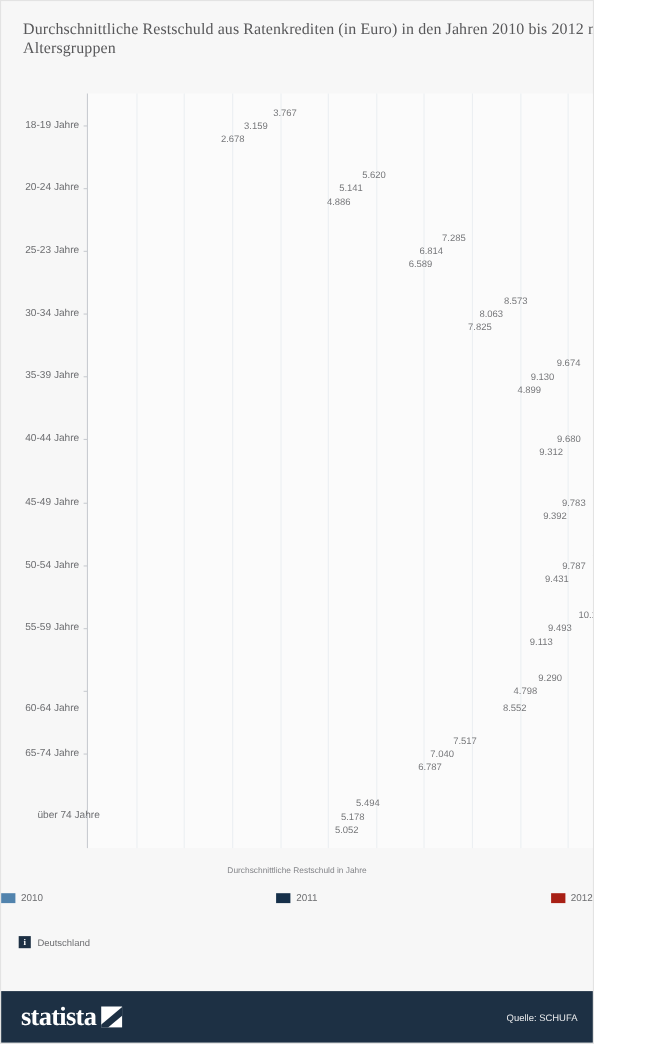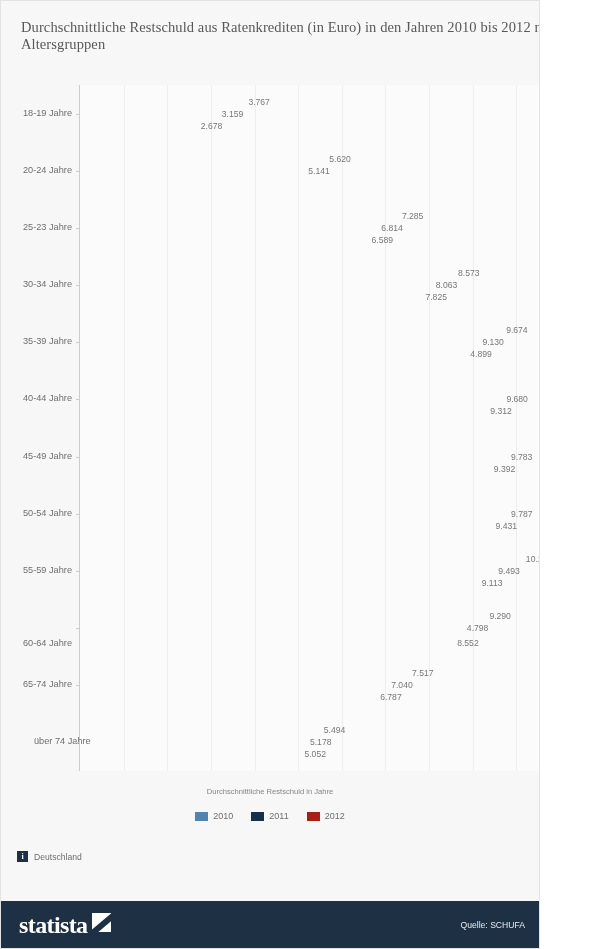--- a/index.html
+++ b/index.html
@@ -109,21 +109,21 @@
     font-size: 7.6px;
     color: #85868a;
   }
 
   #legend {
     position: absolute;
     left: 0;
     right: 0;
     top: 810px;
     display: flex;
-    justify-content: center;
+    justify-content: space-between;
     gap: 18px;
   }
 
   .legend-item { display: flex; align-items: center; gap: 5px; }
 
   .swatch { width: 13px; height: 9px; display: block; }
   .swatch.y2010 { background: #5183ad; }
   .swatch.y2011 { background: #16304a; }
   .swatch.y2012 { background: #a82015; }
 
@@ -160,21 +160,21 @@
     bottom: 0;
     width: 100%;
     height: 47px;
     background: #1d3044;
     display: flex;
     align-items: center;
     justify-content: space-between;
     padding: 0 14px 0 18px;
   }
 
-  #logo { display: flex; align-items: flex-start; gap: 4px; }
+  #logo { display: flex; align-items: center; gap: 4px; }
 
   #logo-text {
     color: #ffffff;
     font-family: "Liberation Serif", serif;
     font-weight: bold;
     font-size: 24px;
     letter-spacing: -0.6px;
     line-height: 24px;
   }
 
@@ -238,20 +238,24 @@
         <div class="cat-label" style="top: 11.5px;">20-24 Jahre</div>
         <div class="tick" style="top: 17.5px;"></div>
         <div class="barrow" style="top: 0px; width: 245.236px;">
           <div class="bar y2012"></div>
           <span class="val">5.620</span>
         </div>
         <div class="barrow" style="top: 12px; width: 224.335px;">
           <div class="bar y2011"></div>
           <span class="val">5.141</span>
         </div>
+        <div class="barrow" style="top: 24px; width: 213.207px;">
+          <div class="bar y2010"></div>
+          <span class="val">4.886</span>
+        </div>
       </div>
       <div class="group" style="top: 125.417px; height: 35px;">
         <div class="cat-label" style="top: 11.5px;">25-23 Jahre</div>
         <div class="tick" style="top: 17.5px;"></div>
         <div class="barrow" style="top: 0px; width: 317.891px;">
           <div class="bar y2012"></div>
           <span class="val">7.285</span>
         </div>
         <div class="barrow" style="top: 12px; width: 297.338px;">
           <div class="bar y2011"></div>

